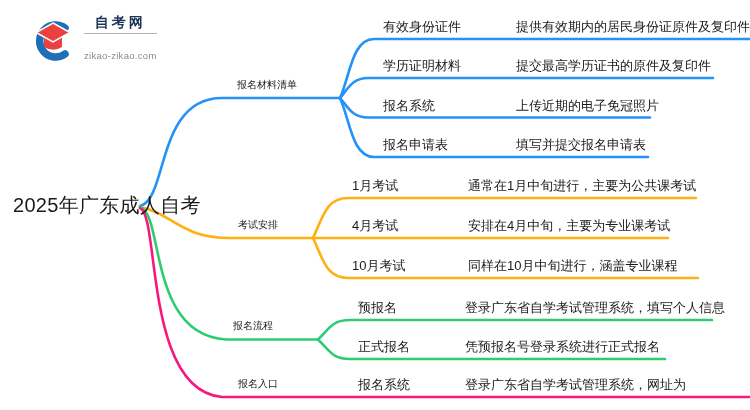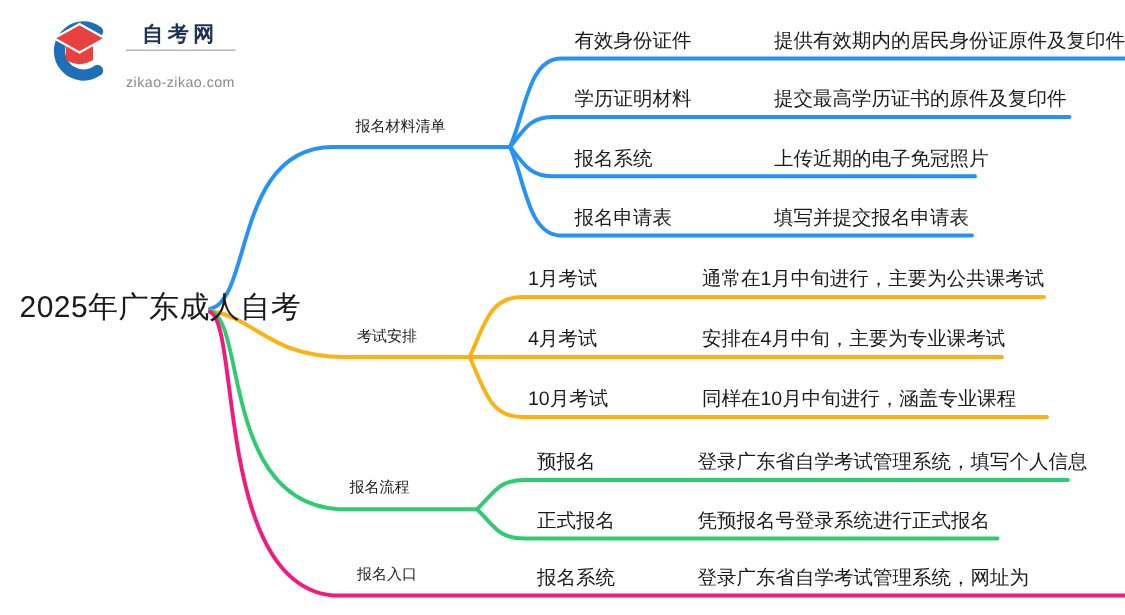--- a/index.html
+++ b/index.html
@@ -4,21 +4,21 @@
 <style>
   html,body{margin:0;padding:0;background:#fff;}
   .stage{
     position:relative;width:750px;height:410px;background:#ffffff;overflow:hidden;
     font-family:"Liberation Sans","DejaVu Sans",sans-serif;color:#1a1a1a;
   }
   .lines{position:absolute;left:0;top:0;}
   .txt{position:absolute;white-space:nowrap;font-size:13px;line-height:17px;color:#1a1a1a;}
   .branch-label{font-size:10px;line-height:18px;}
   .root-title{font-size:20px;font-weight:400;line-height:18px;letter-spacing:.3px;}
-  .logo{position:absolute;left:30px;top:12px;display:flex;align-items:flex-start;}
+  .logo{position:absolute;left:30px;top:12px;display:flex;align-items:flex-end;}
   .logo-text{margin-left:8px;display:flex;flex-direction:column;align-items:center;}
   .logo-name{font-size:14px;font-weight:700;color:#1c3257;letter-spacing:3px;line-height:20px;}
   .logo-url{font-size:9.5px;color:#8a8a8a;border-top:1px solid #b5b5b5;padding-top:16px;margin-top:1px;letter-spacing:.3px;}
 </style>
 </head>
 <body>
 
 <div class="stage">
 
   <svg class="lines" width="750" height="410" viewBox="0 0 750 410">

